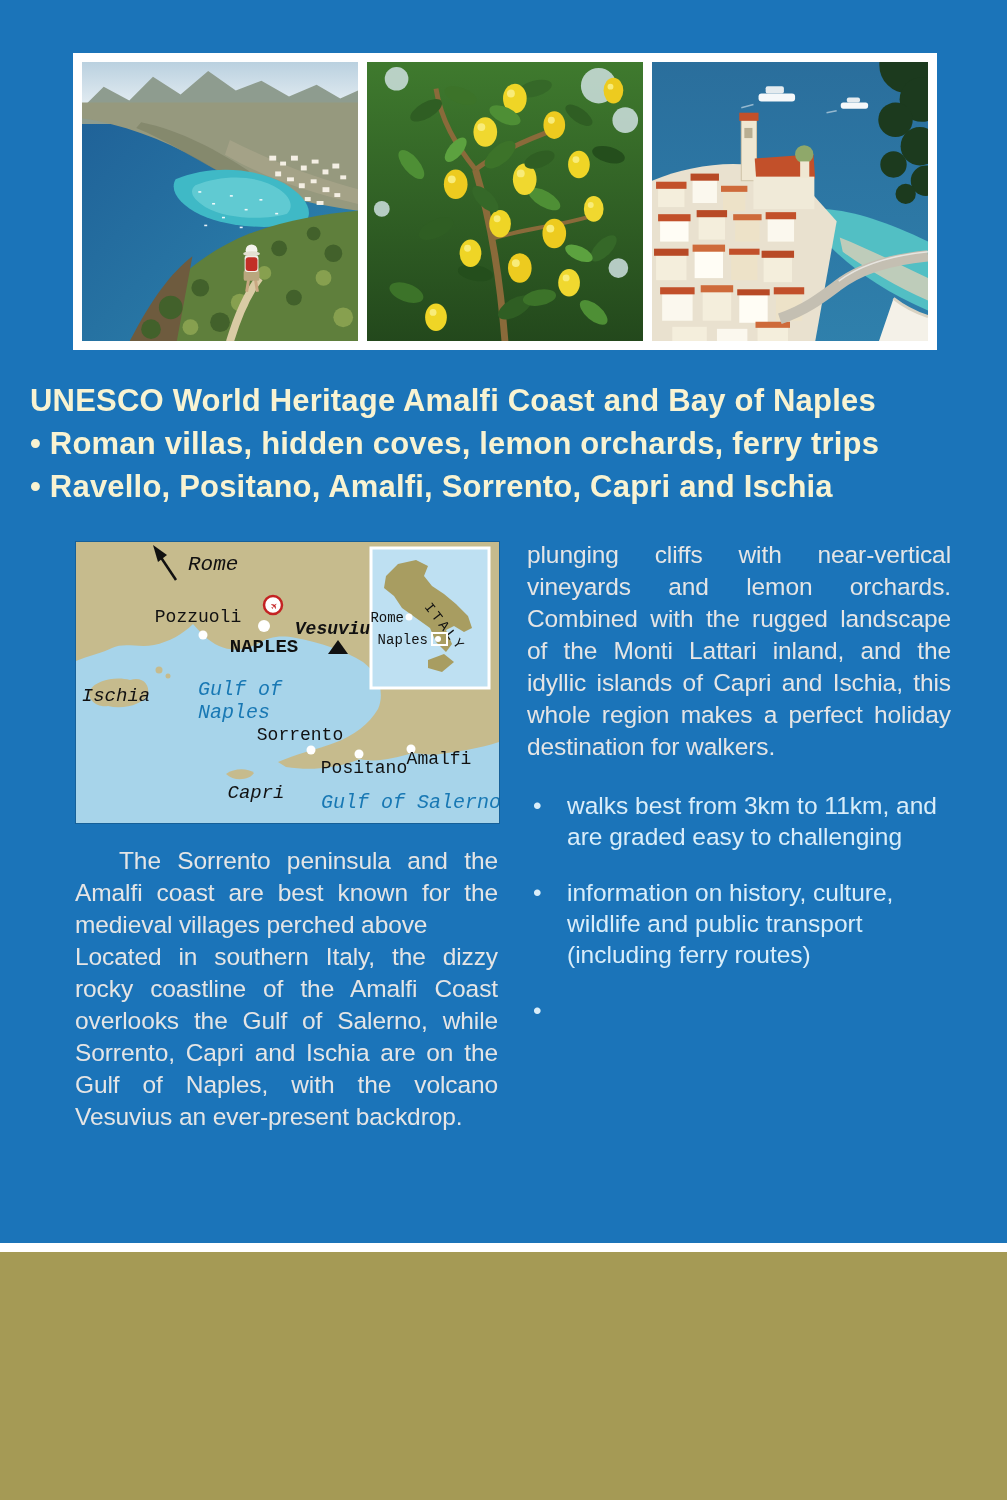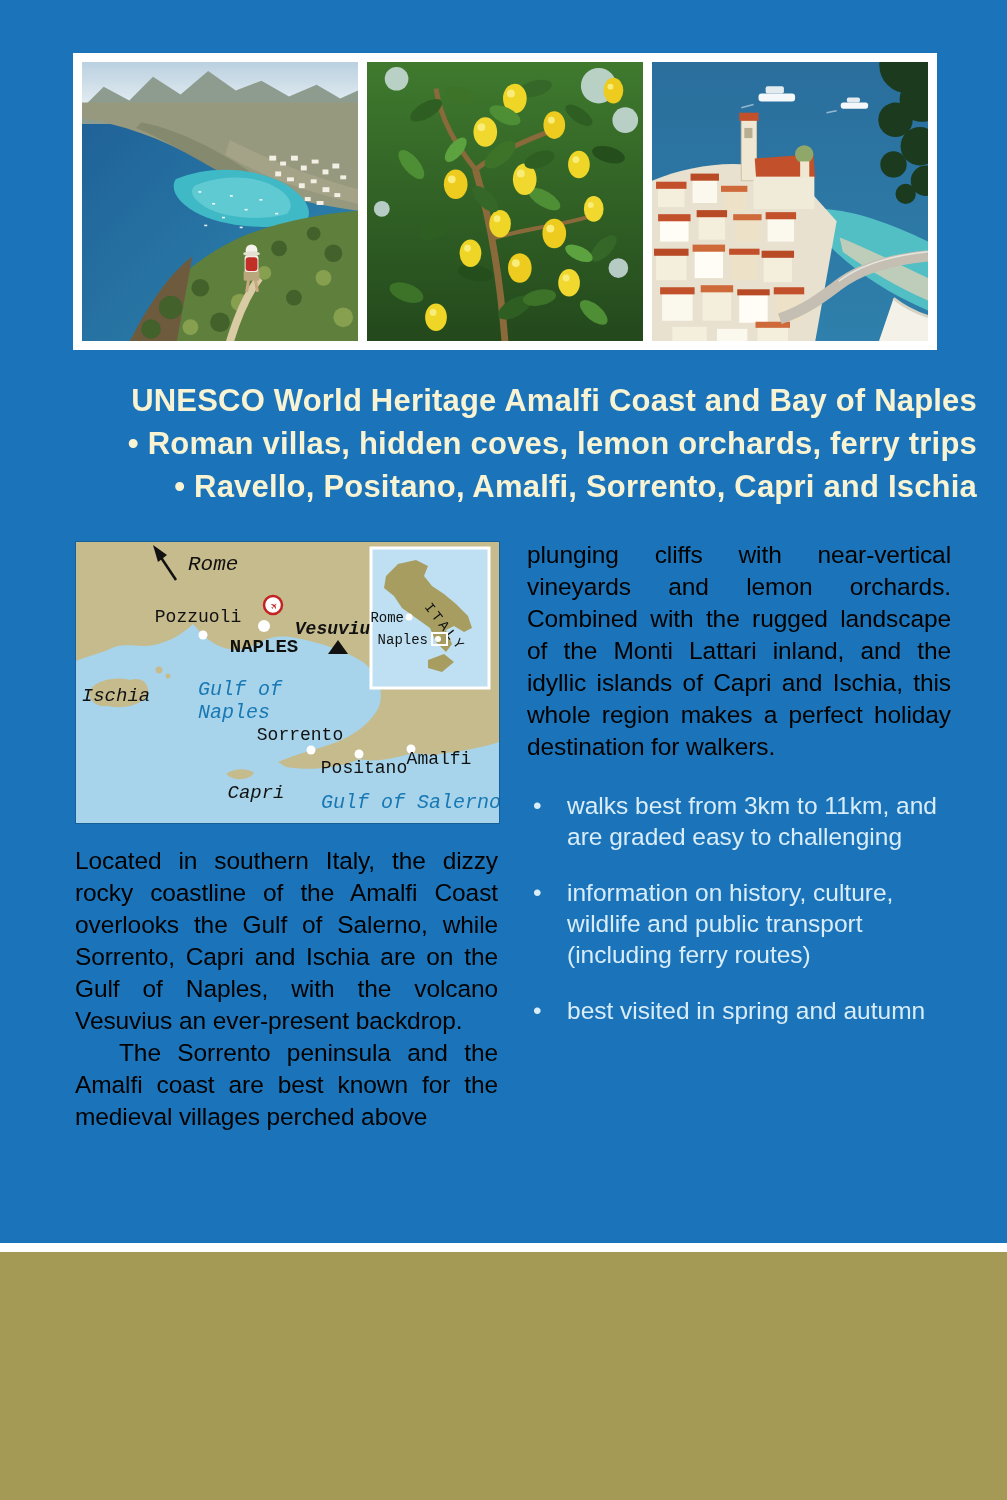--- a/index.html
+++ b/index.html
@@ -6,31 +6,31 @@
   body{background:#444; font-family:"Liberation Sans",sans-serif;}
   .page{position:relative;width:1007px;height:1500px;background:#1B74B9;overflow:hidden;margin:0 auto;}
 
   
   .photos{position:absolute;left:73px;top:53px;width:864px;height:297px;background:#ffffff;
           display:flex;gap:9px;padding:9px;box-sizing:border-box;}
   .photo{flex:1;overflow:hidden;background:#9cc;}
   .photo svg{display:block;width:100%;height:100%;}
 
   
-  .headline{position:absolute;left:30px;top:379px;width:947px;text-align:right;
+  .headline{position:absolute;left:30px;top:379px;width:947px;text-align:left;
             color:#F8F3D2;font-weight:bold;font-size:31px;line-height:43px;letter-spacing:0.2px;}
 
   
   .mapbox{position:absolute;left:75px;top:541px;width:423px;height:281px;border:1px solid rgba(15,60,95,.35);box-sizing:content-box;font-family:Liberation Mono, monospace;}
   .mapbox svg{display:block;}
 
   
   .col-left{position:absolute;left:75px;top:845px;width:423px;}
   .col-right{position:absolute;left:527px;top:539px;width:424px;}
-  p.body{margin:0;color:#000000;font-size:24.5px;line-height:32px;text-align:justify;letter-spacing:-0.1px;}
+  p.body{margin:0;color:#e5e5e5;font-size:24.5px;line-height:32px;text-align:justify;letter-spacing:-0.1px;}
   p.indent{text-indent:44px;}
   .bullets{margin-top:27px;}
   .bullet-item{display:flex;color:#D9EDF9;font-size:24.5px;line-height:31px;margin-bottom:25px;}
   .bullet-marker{flex:0 0 34px;padding-left:6px;}
 
   
   .separator{position:absolute;left:0;top:1243px;width:100%;height:9px;background:#ffffff;}
   .footer{position:absolute;left:0;top:1252px;width:100%;height:248px;background:#A59A55;}
 </style>
 </head>
@@ -366,38 +366,37 @@
         <text x="328" y="80" font-size="14" text-anchor="end" fill="#111">Rome</text>
         <circle cx="333" cy="75" r="3.5" fill="#ffffff"></circle>
         <text x="352" y="102" font-size="14" text-anchor="end" fill="#111">Naples</text>
         <rect x="356" y="91" width="15" height="12" fill="none" stroke="#ffffff" stroke-width="2"></rect>
         <circle cx="362" cy="97" r="3" fill="#ffffff"></circle>
       </g>
     </svg>
   </div>
 
   <div class="col-left">
+    <p class="body indent">The Sorrento peninsula and the Amalfi coast are best known for the medieval villages perched above</p>
     <p class="body">Located in southern Italy, the dizzy rocky coastline of the Amalfi Coast overlooks the Gulf of Salerno, while Sorrento, Capri and Ischia are on the Gulf of Naples, with the volcano Vesuvius an ever-present backdrop.</p>
-    <p class="body indent">The Sorrento peninsula and the Amalfi coast are best known for the medieval villages perched above</p>
   </div>
 
   <div class="col-right">
     <p class="body">plunging cliffs with near-vertical vineyards and lemon orchards. Combined with the rugged landscape of the Monti Lattari inland, and the idyllic islands of Capri and Ischia, this whole region makes a perfect holiday destination for walkers.</p>
     <div class="bullets">
       <div class="bullet-item">
         <span class="bullet-marker">•</span>
         <span>walks best from 3km to 11km, and are graded easy to challenging</span>
       </div>
       <div class="bullet-item">
         <span class="bullet-marker">•</span>
         <span>information on history, culture, wildlife and public transport (including ferry routes)</span>
       </div>
       <div class="bullet-item">
         <span class="bullet-marker">•</span>
-        <span>best visited in spring and autumn</span>
       </div>
     </div>
   </div>
 
   <div class="separator"></div>
   <div class="footer">
     
     
     
 

